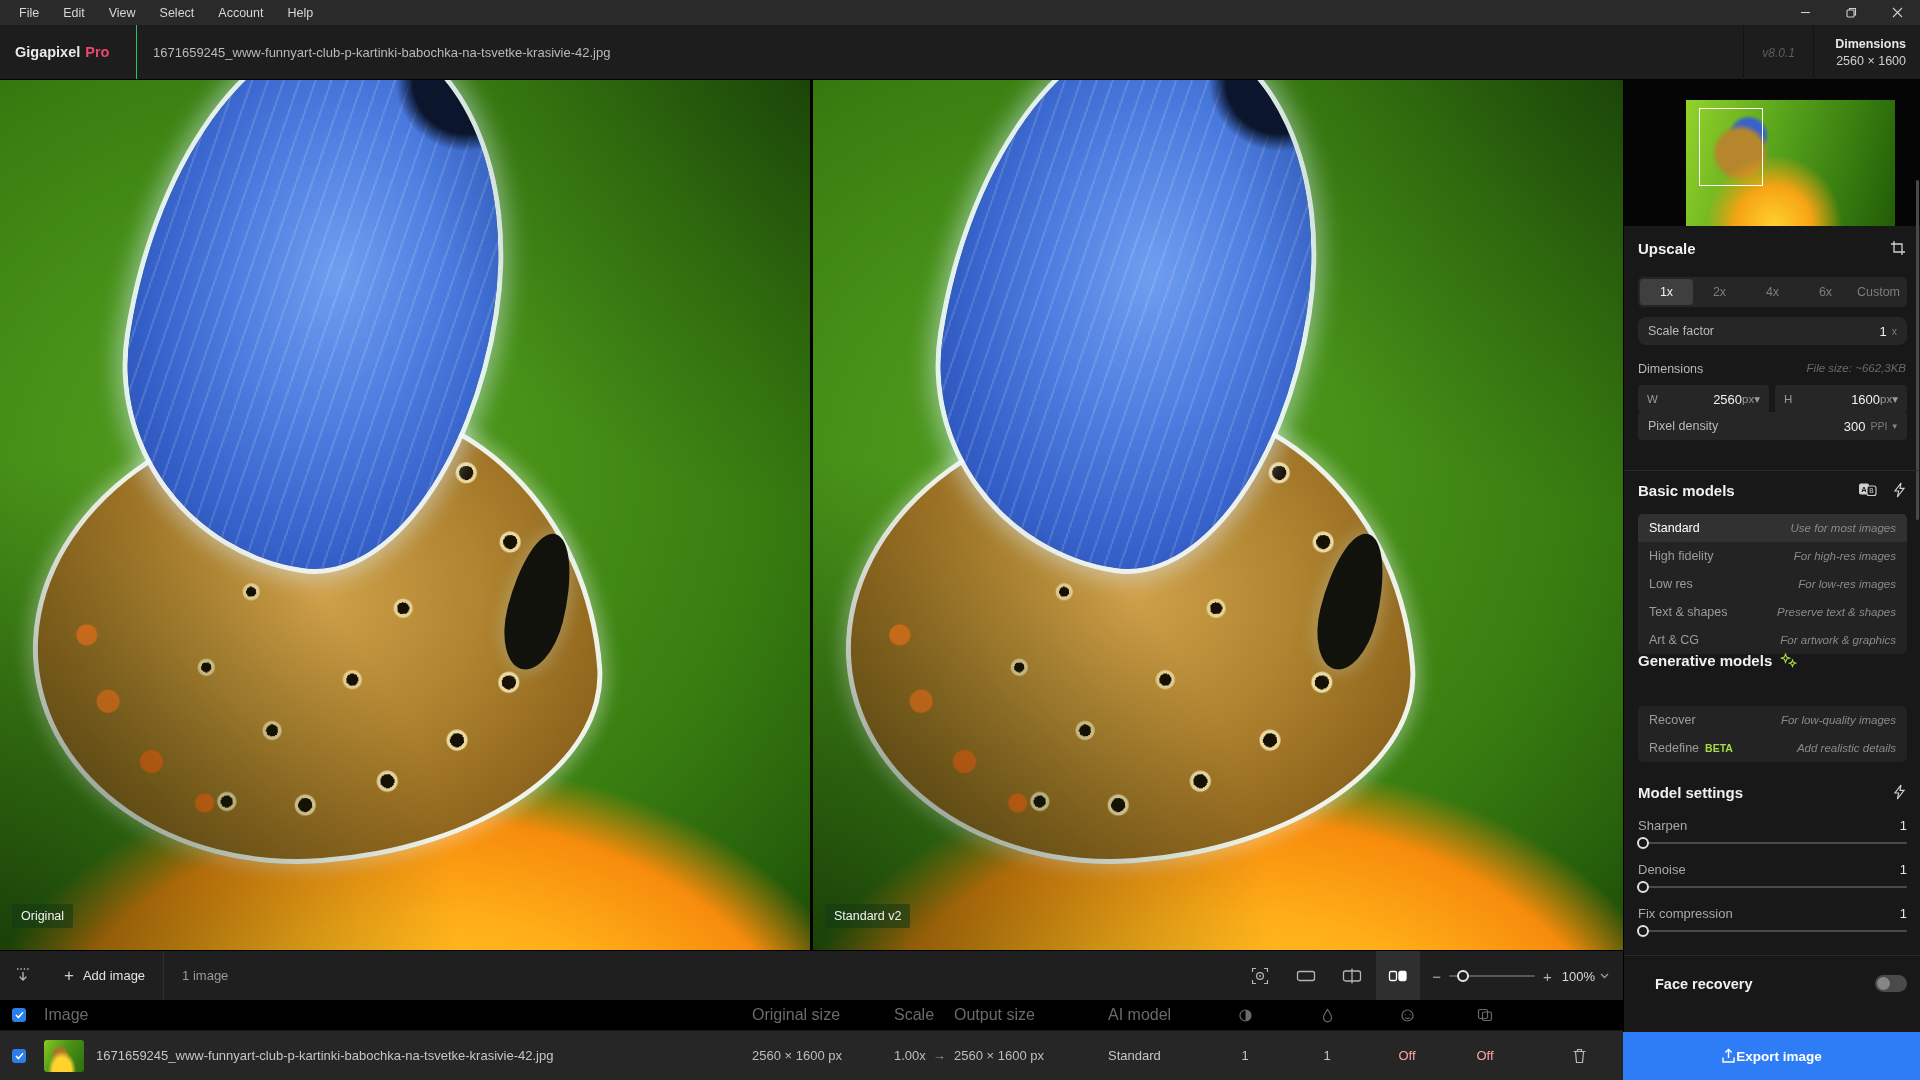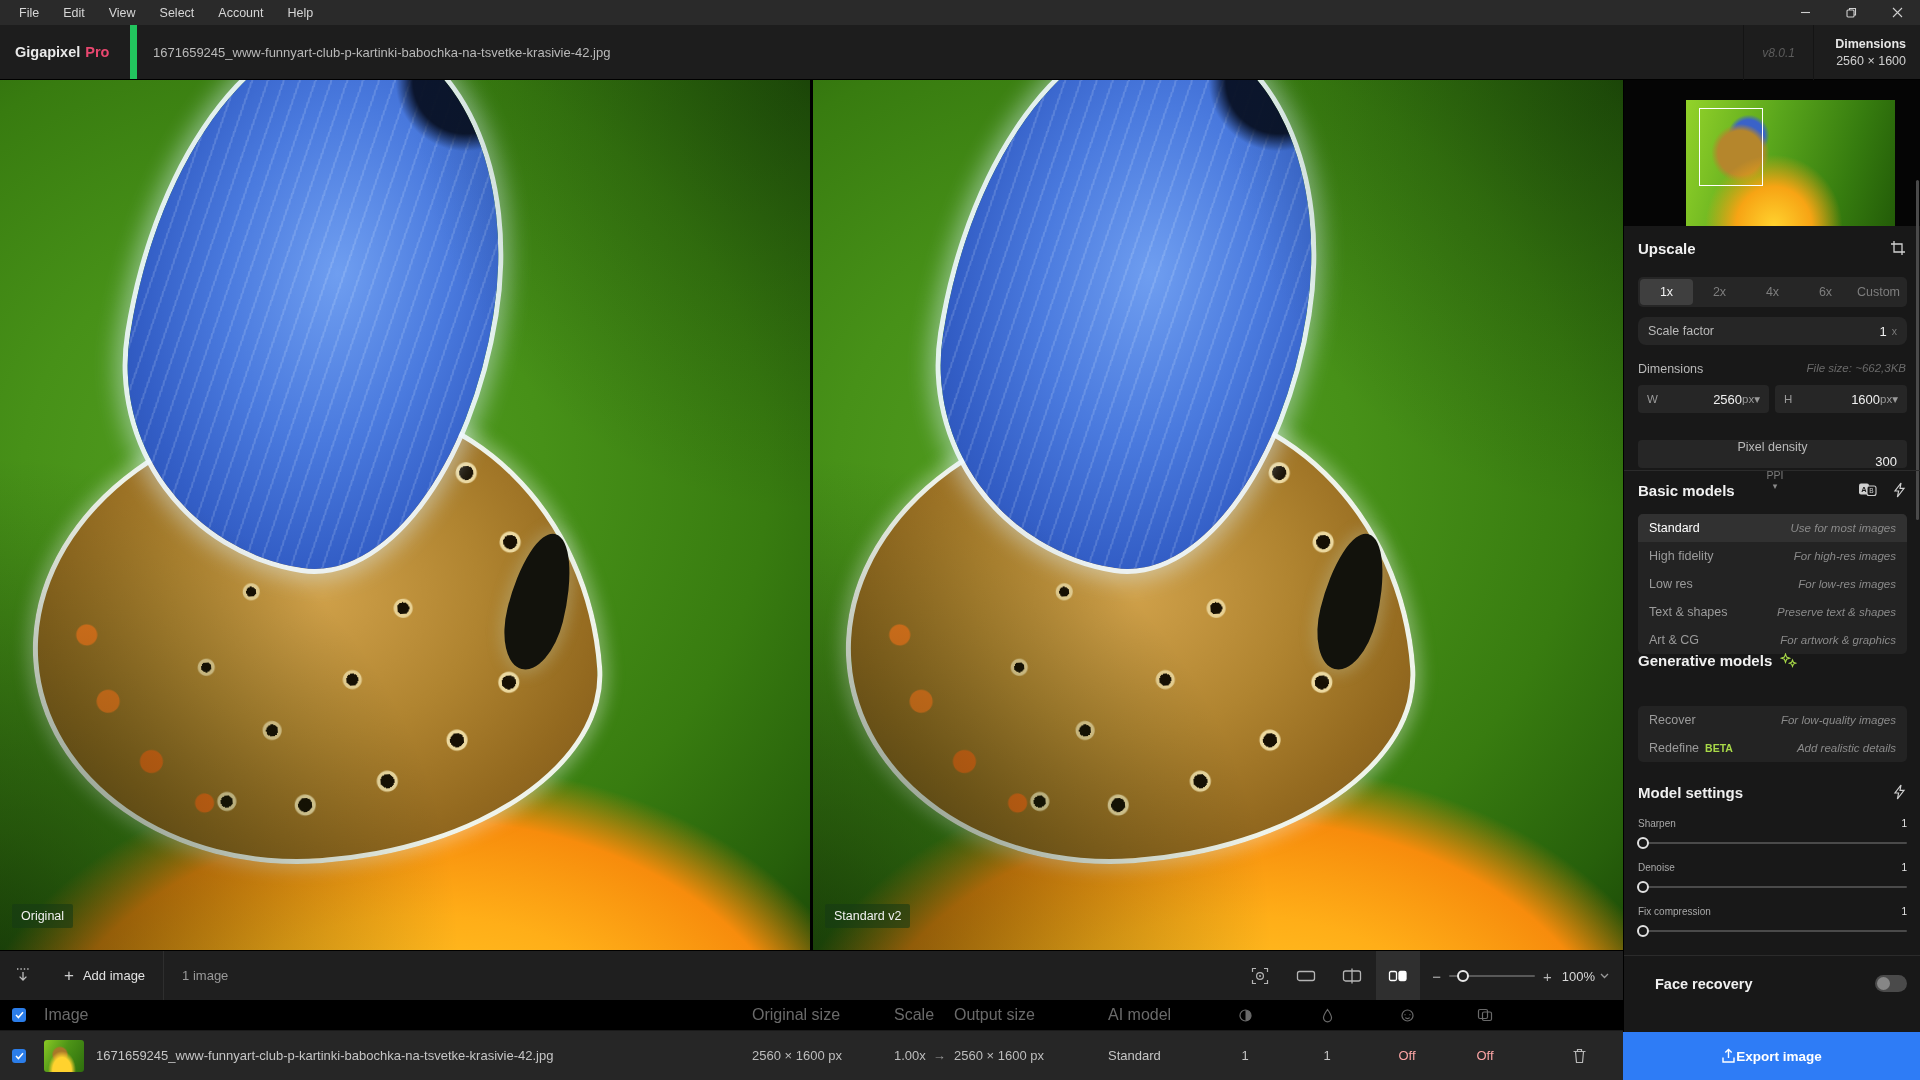--- a/index.html
+++ b/index.html
@@ -12,21 +12,21 @@
     display:flex; align-items:center; padding-left:8px; gap:2px; z-index:40; }
   .menubar .mitem { color:#d6d6d6; font-size:12.5px; padding:4px 11px; border-radius:3px; cursor:default; }
   .winctl { position:absolute; right:0; top:0; height:25px; display:flex; }
   .winctl .wbtn { width:46px; height:25px; display:flex; align-items:center; justify-content:center; color:#cfcfcf; }
   .winctl .wbtn svg { display:block; }
 
   
   .titlebar { position:absolute; left:0; top:25px; width:1920px; height:55px; background:#1d1d1d;
     border-bottom:1px solid #000; display:flex; align-items:center; z-index:39; }
   .brand { padding:0 20px 0 15px; font-size:14.5px; font-weight:700; color:#e9e9e9; display:flex; gap:5px; align-items:center;
-    height:100%; border-right:7px solid #22c55e; min-width:137px; }
+    height:100%; border-right:1px solid #22c55e; min-width:137px; }
   .brand .pro { color:#e8476f; }
   .file-name { color:#b9b9b9; font-size:13px; padding-left:16px; }
   .tb-right { position:absolute; right:0; top:0; height:55px; display:flex; align-items:center; }
   .version { color:#5c5c5c; font-size:12px; padding:0 18px; height:100%; display:flex; align-items:center;
     border-left:1px solid #141414;font-style:italic; }
   .dims-block { width:107px; height:100%; border-left:1px solid #141414; display:flex; flex-direction:column;
     align-items:flex-end; justify-content:center; padding-right:14px; gap:3px; }
   .dims-block .l1 { color:#e6e6e6; font-size:12.5px; font-weight:700; }
   .dims-block .l2 { color:#cfcfcf; font-size:12.5px; }
 
@@ -157,21 +157,21 @@
   .pdivider { position:absolute; left:0; width:297px; height:1px; background:#2b2b2b; }
 
   .modellist { position:absolute; left:14px; width:269px; background:#232323; border-radius:5px; overflow:hidden; }
   .mrow { height:28px; display:flex; align-items:center; padding:0 11px; }
   .mrow.sel { background:#313131; }
   .mrow .mname { color:#9b9b9b; font-size:12.5px; display:flex; gap:6px; align-items:center; }
   .mrow.sel .mname { color:#fff; }
   .mrow .mdesc { margin-left:auto; color:#8a8a8a; font-size:11.5px; font-style:italic; }
   .beta { color:#a8d948; font-size:10.5px; font-weight:700; }
 
-  .sliderlab { position:absolute; left:14px; width:269px; display:flex; color:#a8a8a8; font-size:10px; }
+  .sliderlab { position:absolute; left:14px; width:269px; display:flex; color:#a8a8a8; font-size:13px; }
   .sliderlab .sval { margin-left:auto; color:#e8e8e8; }
   .strack { position:absolute; left:14px; width:269px; height:2px; background:#4a4a4a; border-radius:1px; }
   .strack .knob { position:absolute; left:-1px; top:-5px; width:12px; height:12px; border-radius:50%;
     background:#181818; border:2.5px solid #e0e0e0; }
 
   .facerec { position:absolute; left:14px; top:895px; width:269px; display:flex; align-items:center; }
   .facerec .flab { color:#f0f0f0; font-size:14.5px; font-weight:700;margin-left:17px; }
   .toggle { margin-left:auto; width:32px; height:17px; background:#4a4a4a; border-radius:9px; position:relative; }
   .toggle .tknob { position:absolute; left:2px; top:2px; width:13px; height:13px; border-radius:50%; background:#868686; }
 
@@ -406,21 +406,21 @@
       <span class="unit">px</span>
       <span class="caret">▾</span>
     </div>
     <div class="whbox h">
       <span>H</span>
       <span class="num">1600</span>
       <span class="unit">px</span>
       <span class="caret">▾</span>
     </div>
 
-    <div class="prow" style="top:360px;flex-direction:column;">
+    <div class="prow" style="top:332px;">
       <span>Pixel density</span>
       <span class="val">300</span>
       <span class="unit">PPI</span>
       <span class="caret">▾</span>
     </div>
 
     <div class="pdivider" style="top:390px;"></div>
 
     <div class="sec-title" style="top:402px;">
       <span>Basic models</span>

